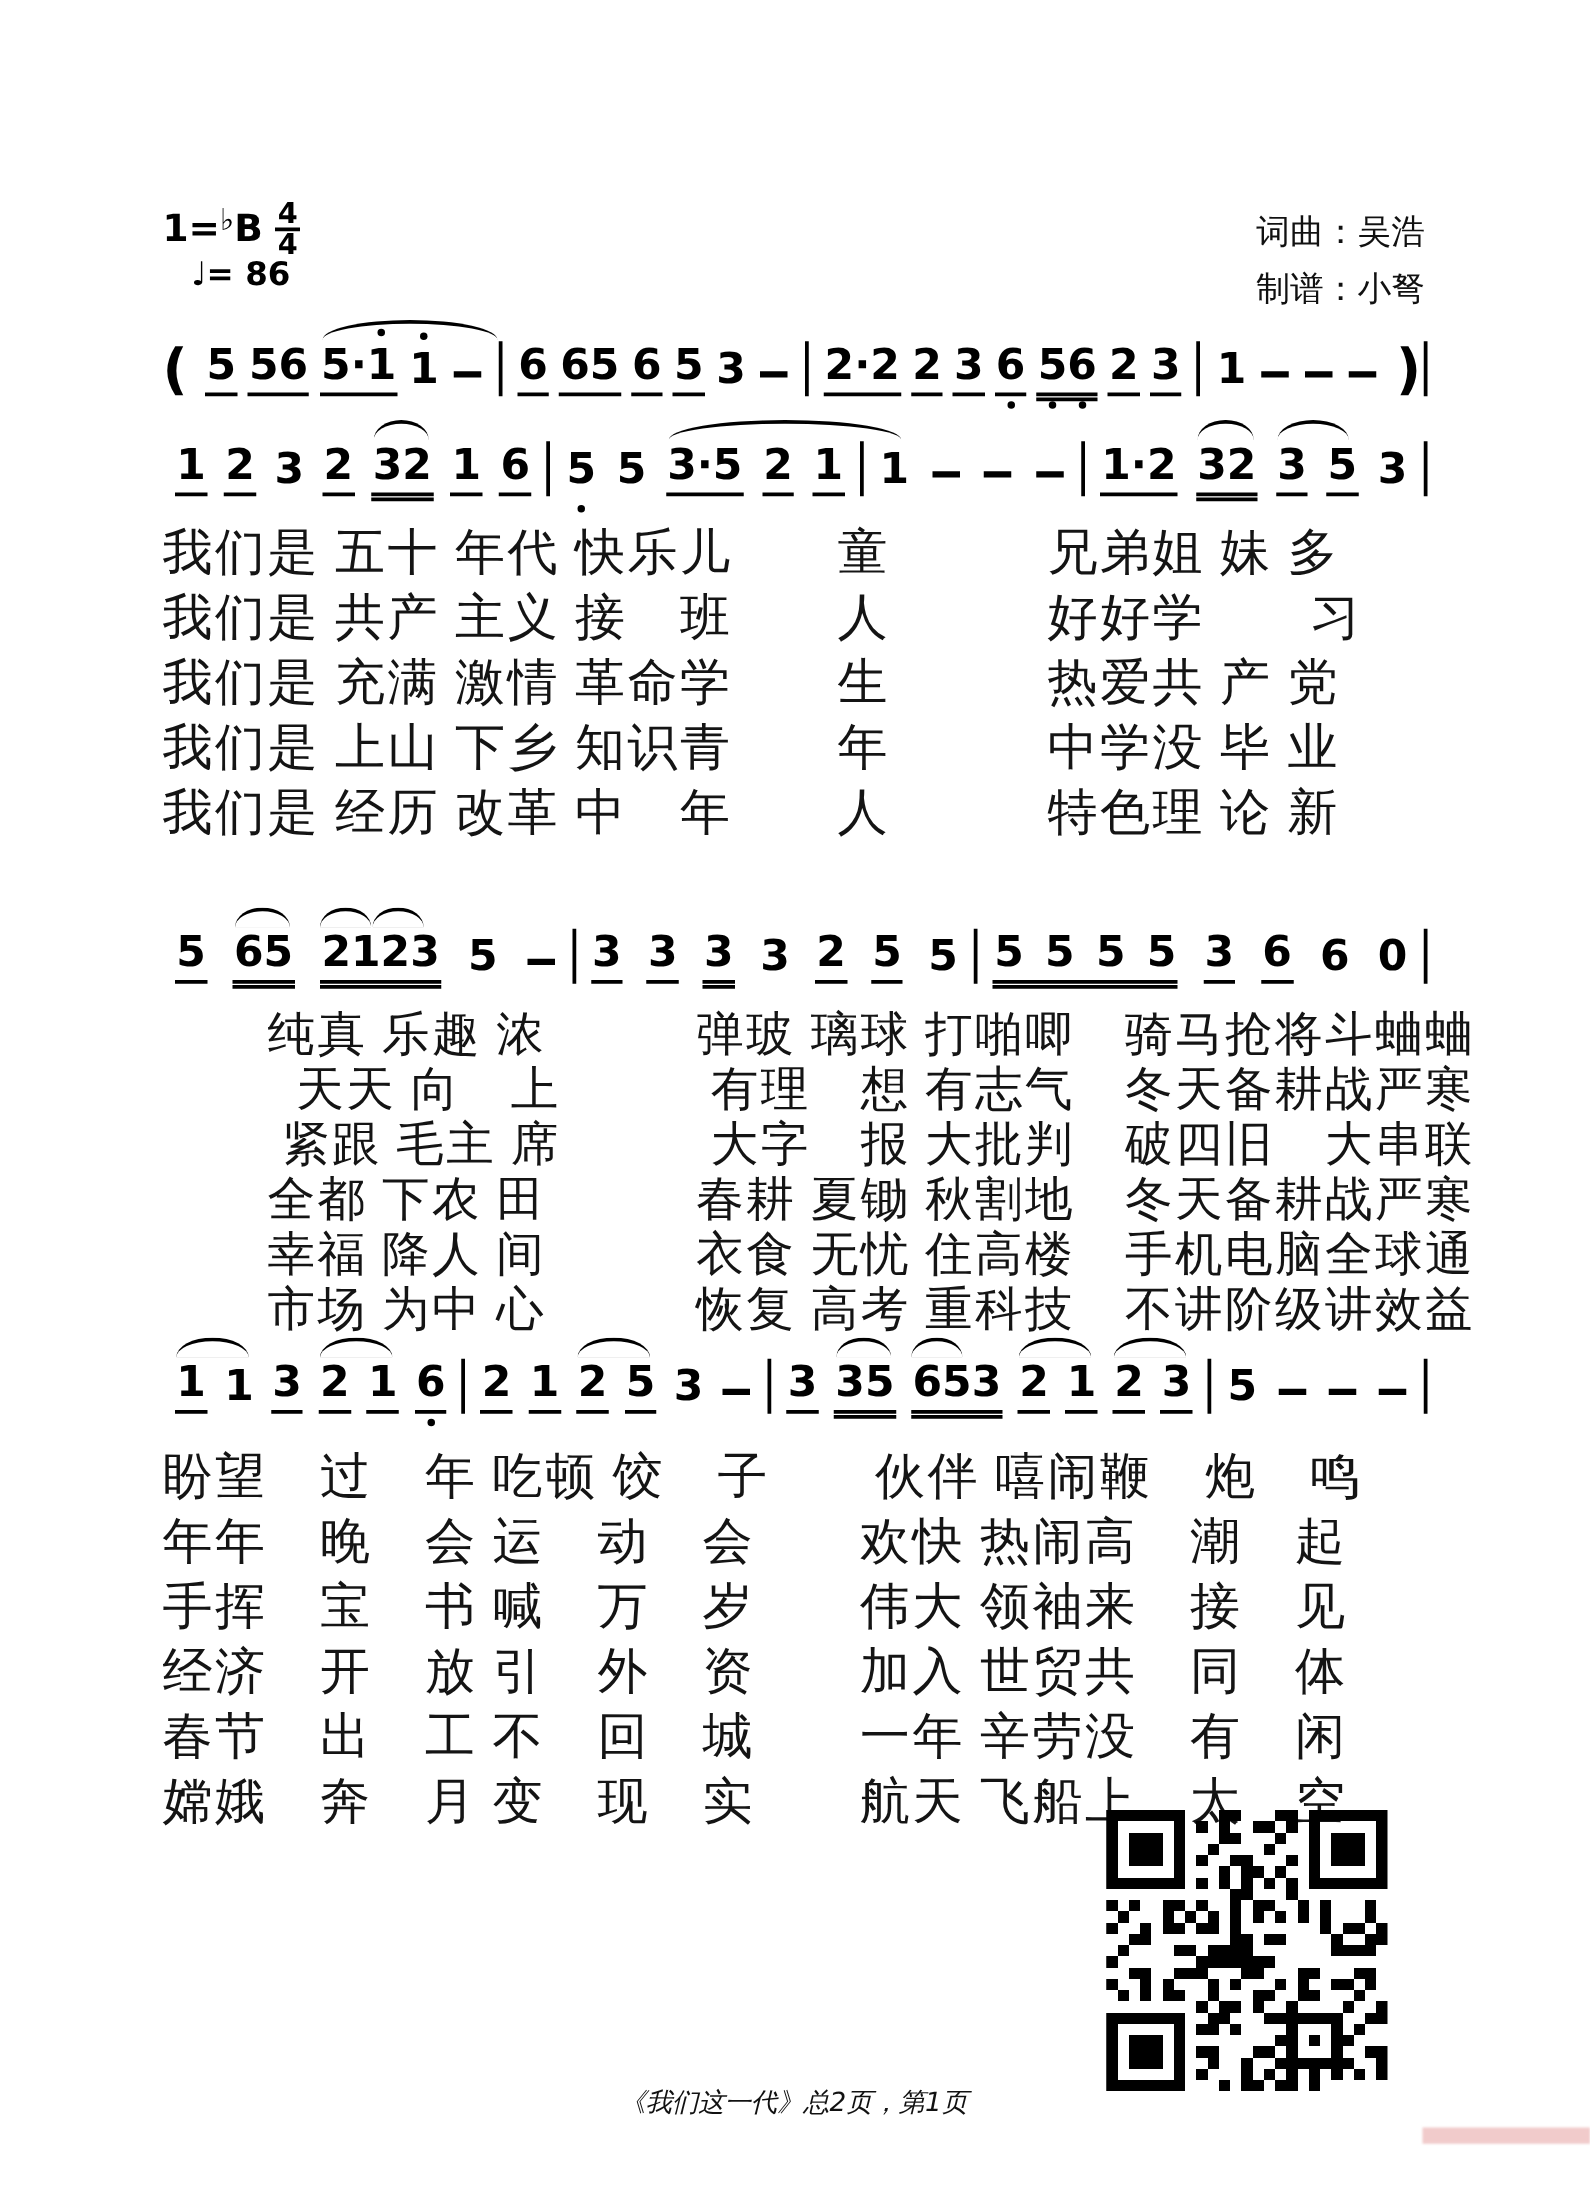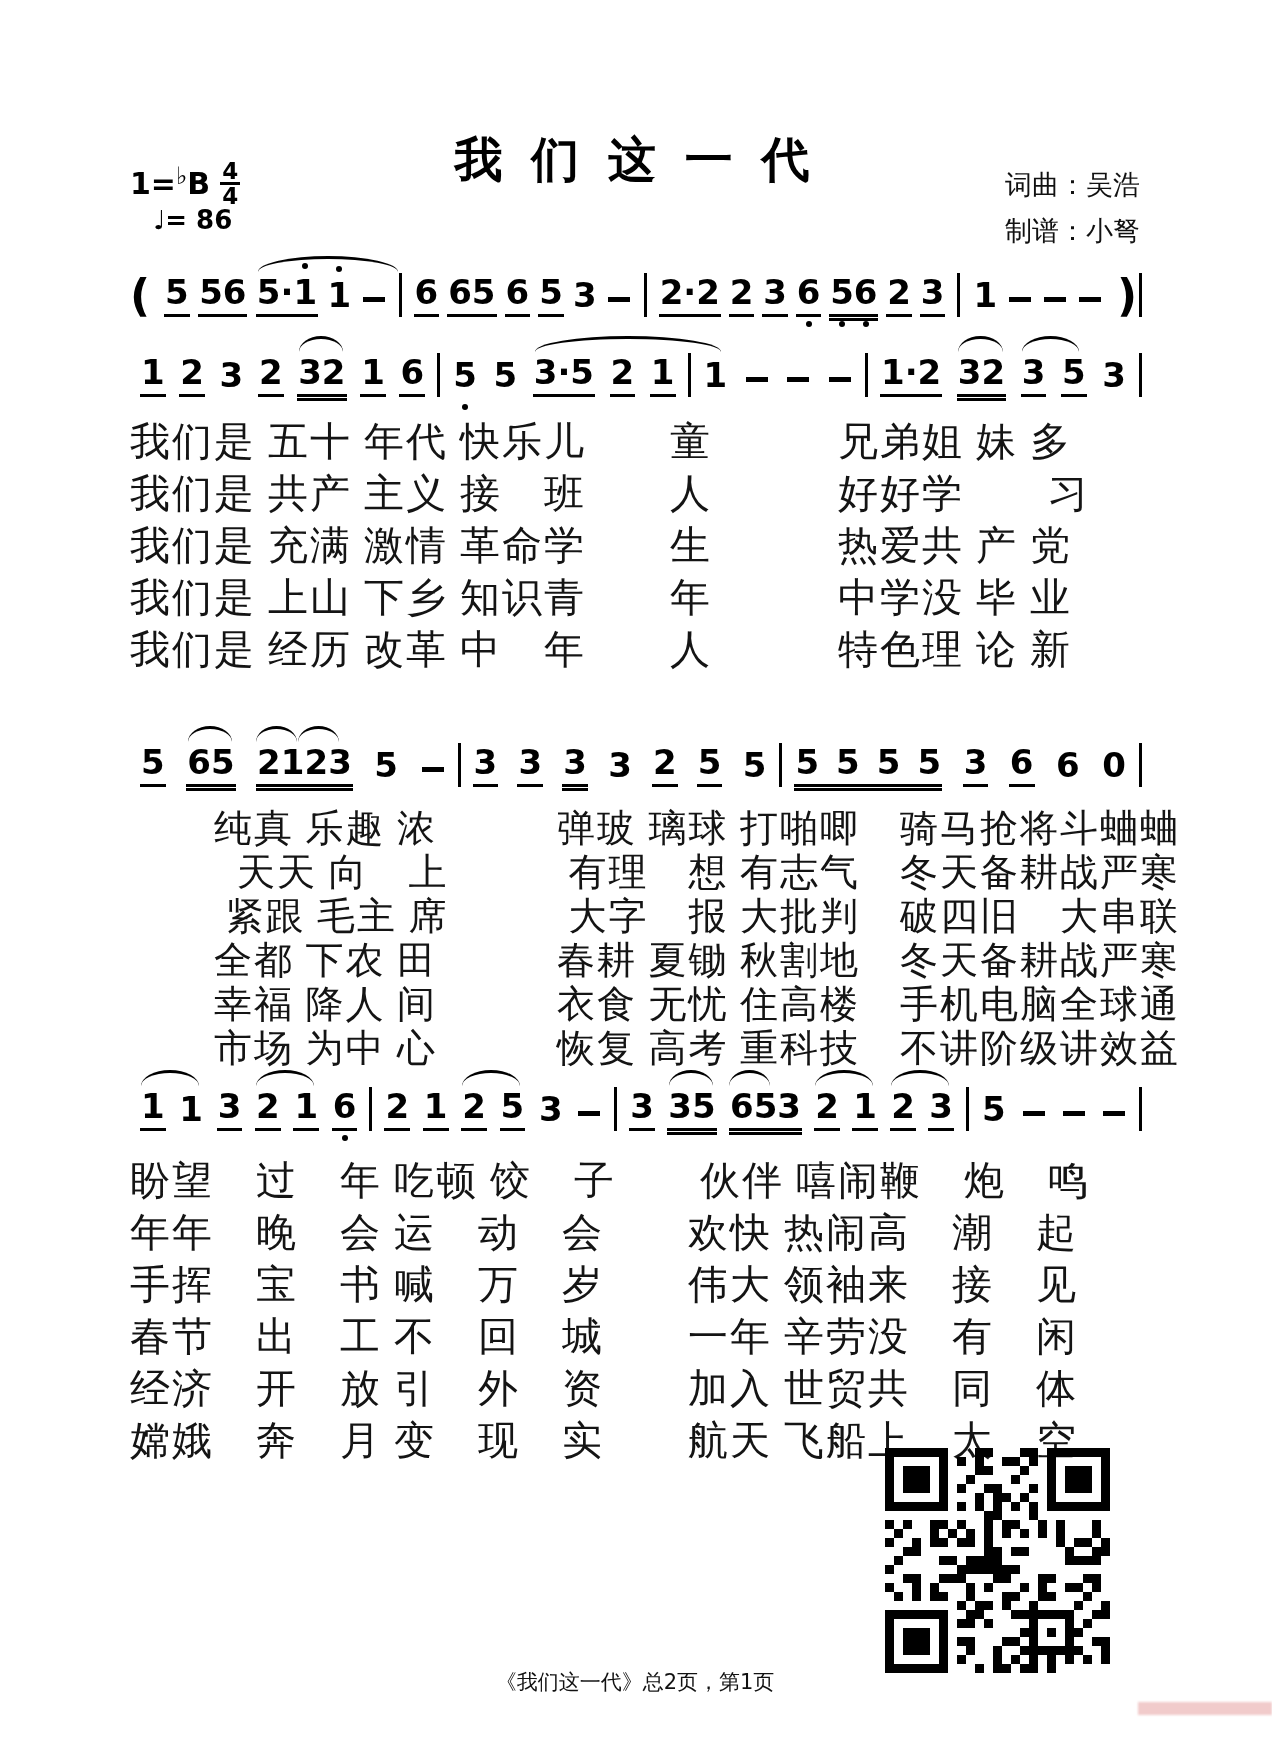--- a/index.html
+++ b/index.html
@@ -37,42 +37,41 @@
   .dash{width:22px;height:5px;background:#000;flex:none;margin:0 2px 15px 2px;}
   
   .lyrics{position:absolute;left:130px;width:1050px;
           font-family:"Liberation Serif","DejaVu Serif",serif;color:#141414;}
   .lyr-row{white-space:pre;letter-spacing:2px;}
   .ly1 .lyr-row{font-size:40px;line-height:52px;}
   .ly2 .lyr-row{font-size:38px;line-height:44px;text-align:right;}
   .ly3 .lyr-row{font-size:40px;line-height:52px;}
   
   .footer{position:absolute;left:128px;top:1668px;width:1014px;text-align:center;font-size:21px;color:#111;
-          font-family:"DejaVu Sans",sans-serif;}
+          font-family:"DejaVu Sans",sans-serif;font-style:italic;}
   .qr{position:absolute;left:885px;top:1448px;width:225px;height:225px;}
   .watermark{position:absolute;left:1138px;top:1702px;width:134px;height:13px;
              background:rgba(205,70,70,.28);filter:blur(1px);}
 </style>
 </head>
 <body>
 
 <div class="page">
 
   <div class="keyblock">
     <span>1=</span>
       <span class="flat">♭</span>
       <span>B</span>
     <span class="meter">
       <span class="mtop">4</span>
       <span>4</span>
     </span>
   </div>
   <div class="tempo">♩= 86</div>
 
-  <div class="title">我 们 这 一 代</div>
 
   <div class="credits">
     <div>词曲：吴浩</div>
     <div>制谱：小弩</div>
   </div>
 
   <div class="score-line" id="line-intro" style="top:272px">
       <span class="paren">(</span>
       <div class="measure" style="flex-grow: 5;">
         <span class="unit"><span class="txt u1">
@@ -391,22 +390,22 @@
         <span class="dash"></span>
         <span class="dash"></span>
         <span class="dash"></span>
       </div>
       <div class="bar"></div>
     </div>
   <div class="lyrics ly3" id="lyr-s3" style="top:1155px">
       <div class="lyr-row">盼望　过　年 吃顿 饺　子　　伙伴 嘻闹鞭　炮　鸣</div>
       <div class="lyr-row">年年　晚　会 运　动　会　　欢快 热闹高　潮　起</div>
       <div class="lyr-row">手挥　宝　书 喊　万　岁　　伟大 领袖来　接　见</div>
+      <div class="lyr-row">经济　开　放 引　外　资　　加入 世贸共　同　体</div>
       <div class="lyr-row">春节　出　工 不　回　城　　一年 辛劳没　有　闲</div>
-      <div class="lyr-row">经济　开　放 引　外　资　　加入 世贸共　同　体</div>
       <div class="lyr-row">嫦娥　奔　月 变　现　实　　航天 飞船上　太　空</div>
     </div>
 
   <svg class="qr" id="qr" viewBox="0 0 25 25" shape-rendering="crispEdges">
       <rect x="0" y="0" width="1" height="1" fill="#000"></rect>
       <rect x="1" y="0" width="1" height="1" fill="#000"></rect>
       <rect x="2" y="0" width="1" height="1" fill="#000"></rect>
       <rect x="3" y="0" width="1" height="1" fill="#000"></rect>
       <rect x="4" y="0" width="1" height="1" fill="#000"></rect>
       <rect x="5" y="0" width="1" height="1" fill="#000"></rect>

